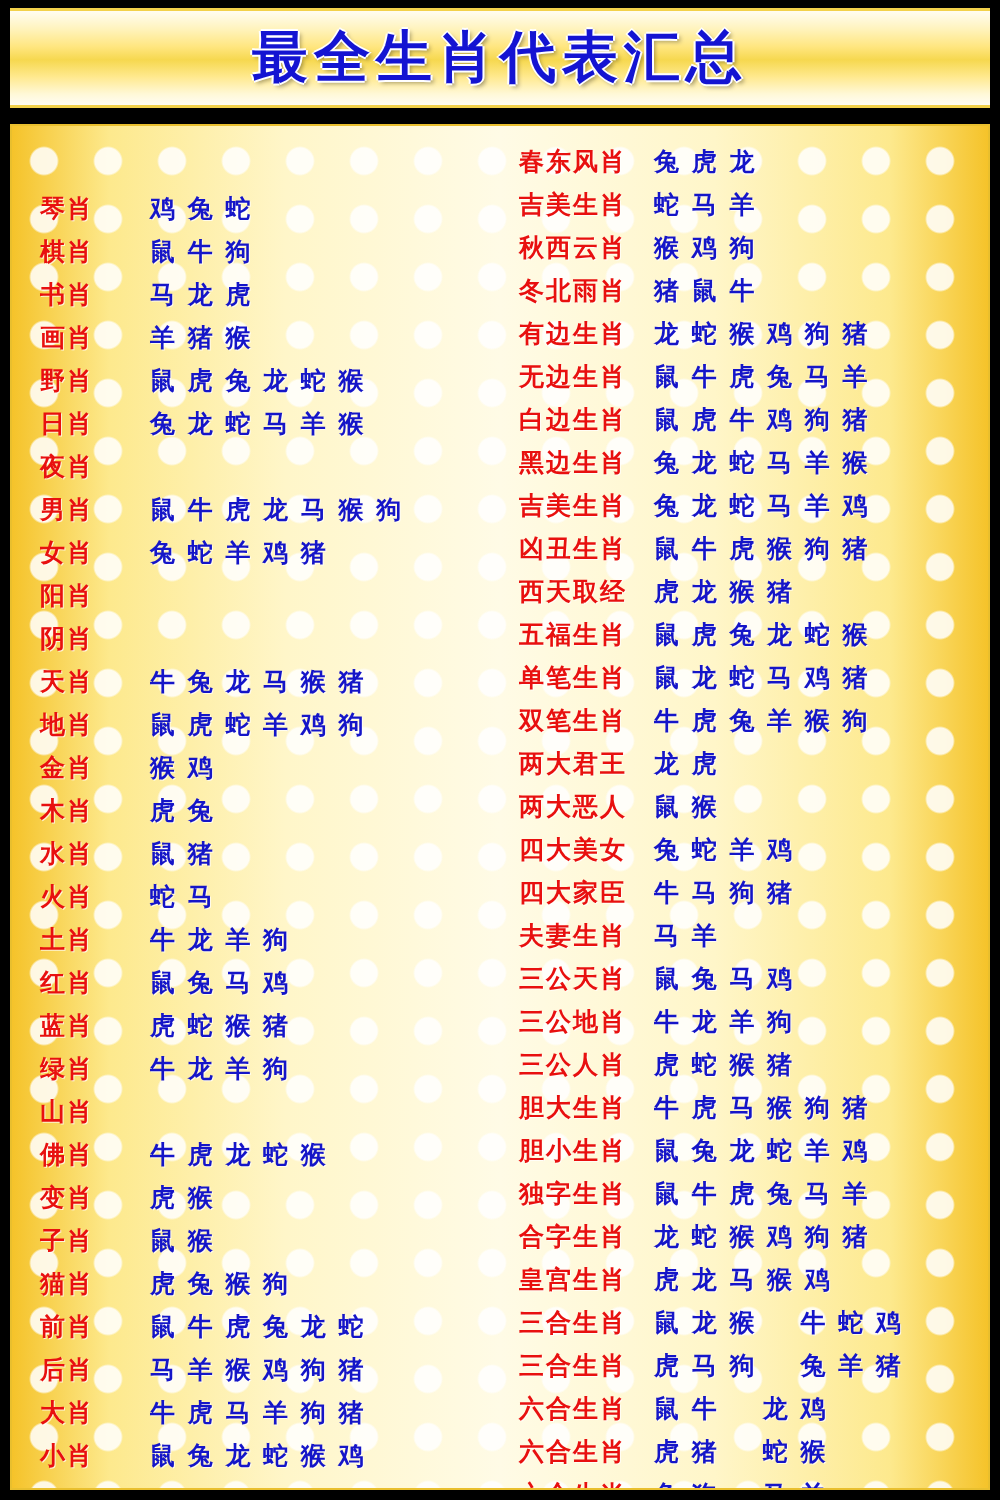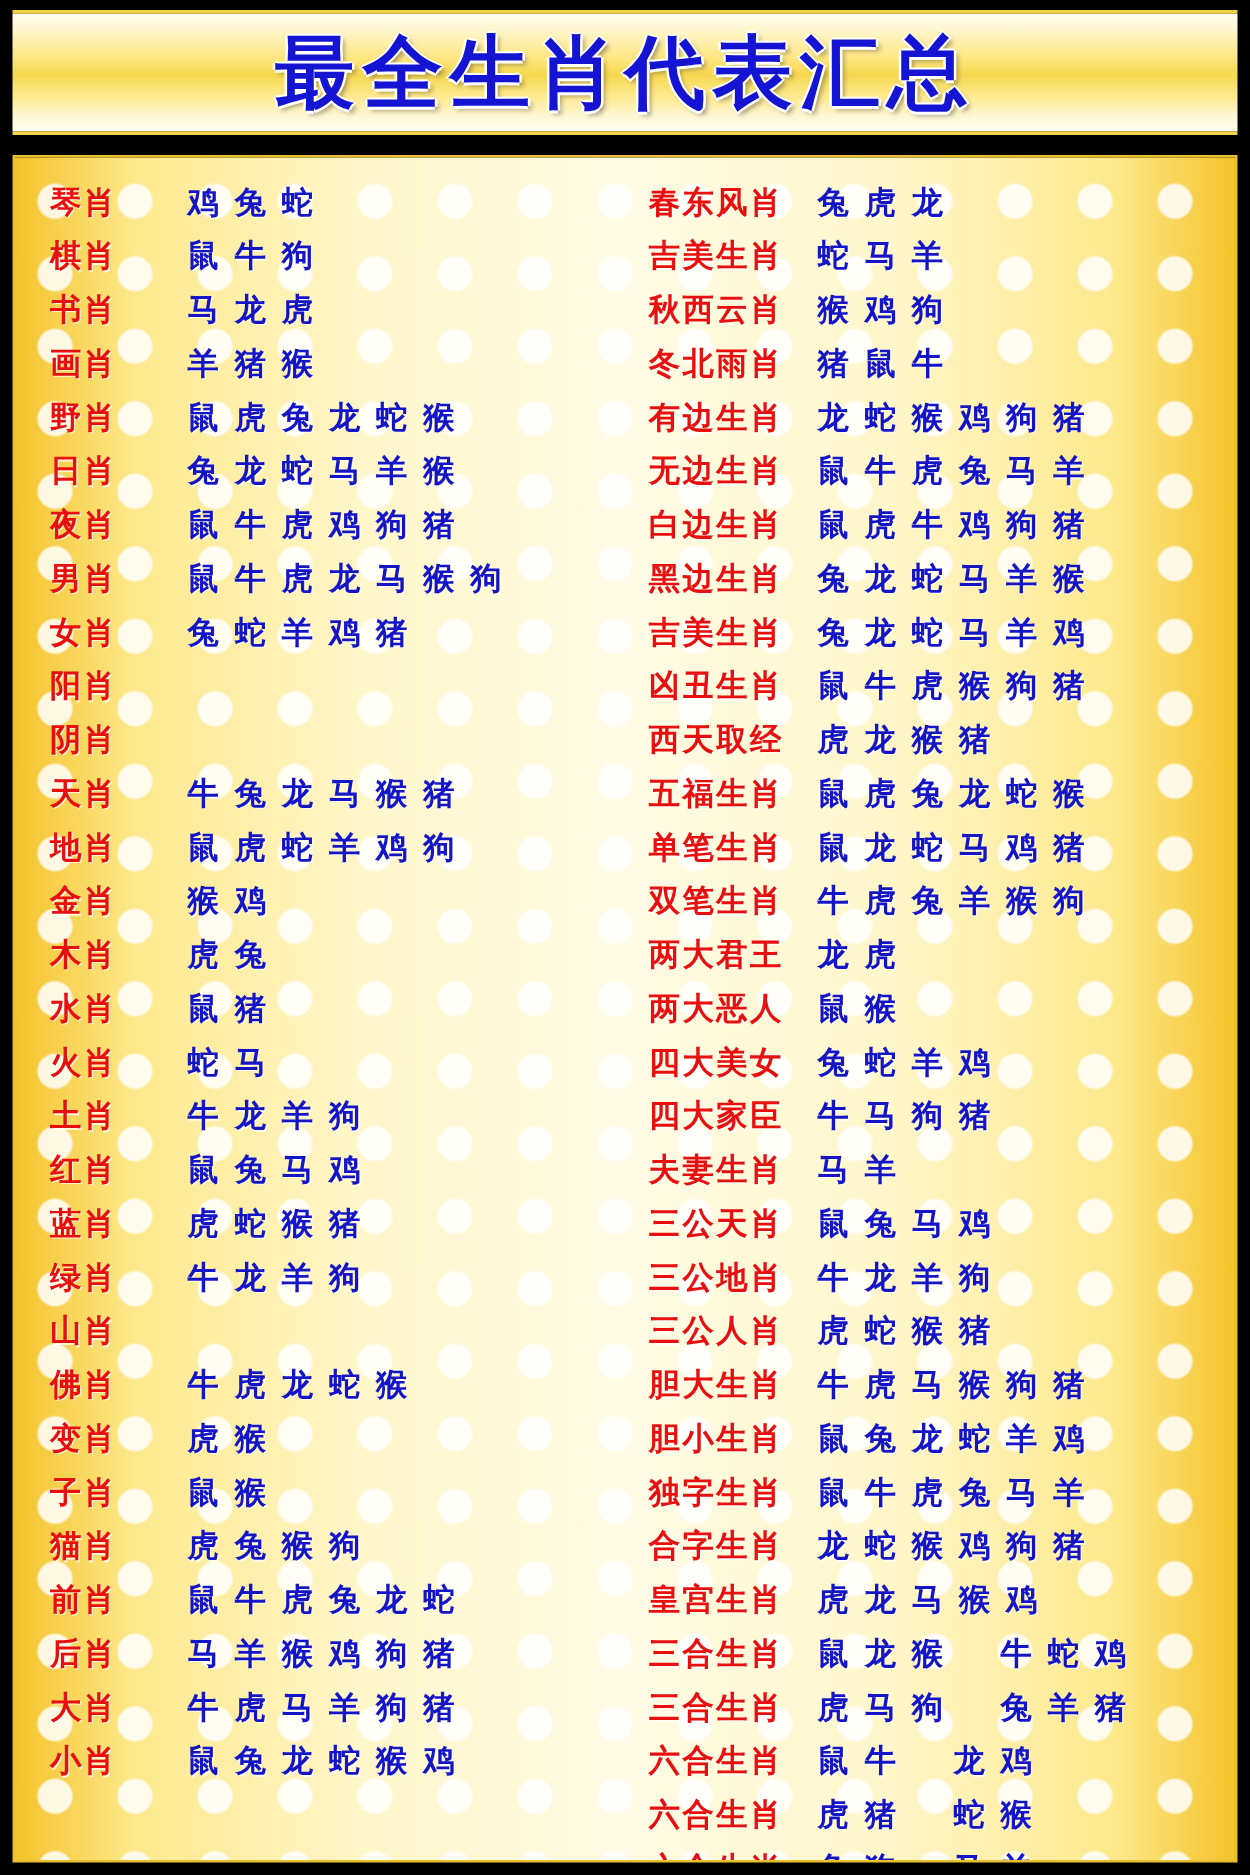--- a/index.html
+++ b/index.html
@@ -29,21 +29,21 @@
       #fff8d6 88%,
       #fffdf4 100%);
     border-top:3px solid #f2d14b;
     border-bottom:3px solid #f2d14b;
     display:flex;align-items:center;justify-content:center;
     box-sizing:border-box;
   }
   .banner h1{
     margin:0;
     font-family:"DejaVu Serif","Liberation Serif",serif;
-    font-size:64px;
+    font-size:56px;
     font-weight:bold;
     color:#1414d2;
     letter-spacing:6px;
     text-shadow:
       2px 0 0 #fff, -2px 0 0 #fff, 0 2px 0 #fff, 0 -2px 0 #fff,
       3px 3px 4px rgba(0,0,0,.35);
     white-space:nowrap;
   }
   
   .board{
@@ -76,21 +76,21 @@
     line-height:43px;
     white-space:nowrap;
   }
   .label{
     color:#e8100f;
     font-weight:bold;
     font-size:25px;
     letter-spacing:2px;
     text-shadow:1px 1px 0 rgba(255,255,255,.75);
   }
-  .col.left .label{width:110px;}
+  .col.left .label{width:110px;margin-top:47px;}
   .col.right .label{width:135px;}
   .vals{
     color:#1515c8;
     font-weight:bold;
     font-size:25px;
     letter-spacing:2px;
     text-shadow:1px 1px 0 rgba(255,255,255,.75);
   }
   .vals .gap{display:inline-block;width:44px;}
 </style>
@@ -126,21 +126,20 @@
           <div class="row">
             <span class="label">野肖</span>
             <span class="vals">鼠 虎 兔 龙 蛇 猴</span>
           </div>
           <div class="row">
             <span class="label">日肖</span>
             <span class="vals">兔 龙 蛇 马 羊 猴</span>
           </div>
           <div class="row">
             <span class="label">夜肖</span>
-            <span class="vals">鼠 牛 虎 鸡 狗 猪</span>
           </div>
           <div class="row">
             <span class="label">男肖</span>
             <span class="vals">鼠 牛 虎 龙 马 猴 狗</span>
           </div>
           <div class="row">
             <span class="label">女肖</span>
             <span class="vals">兔 蛇 羊 鸡 猪</span>
           </div>
           <div class="row">

